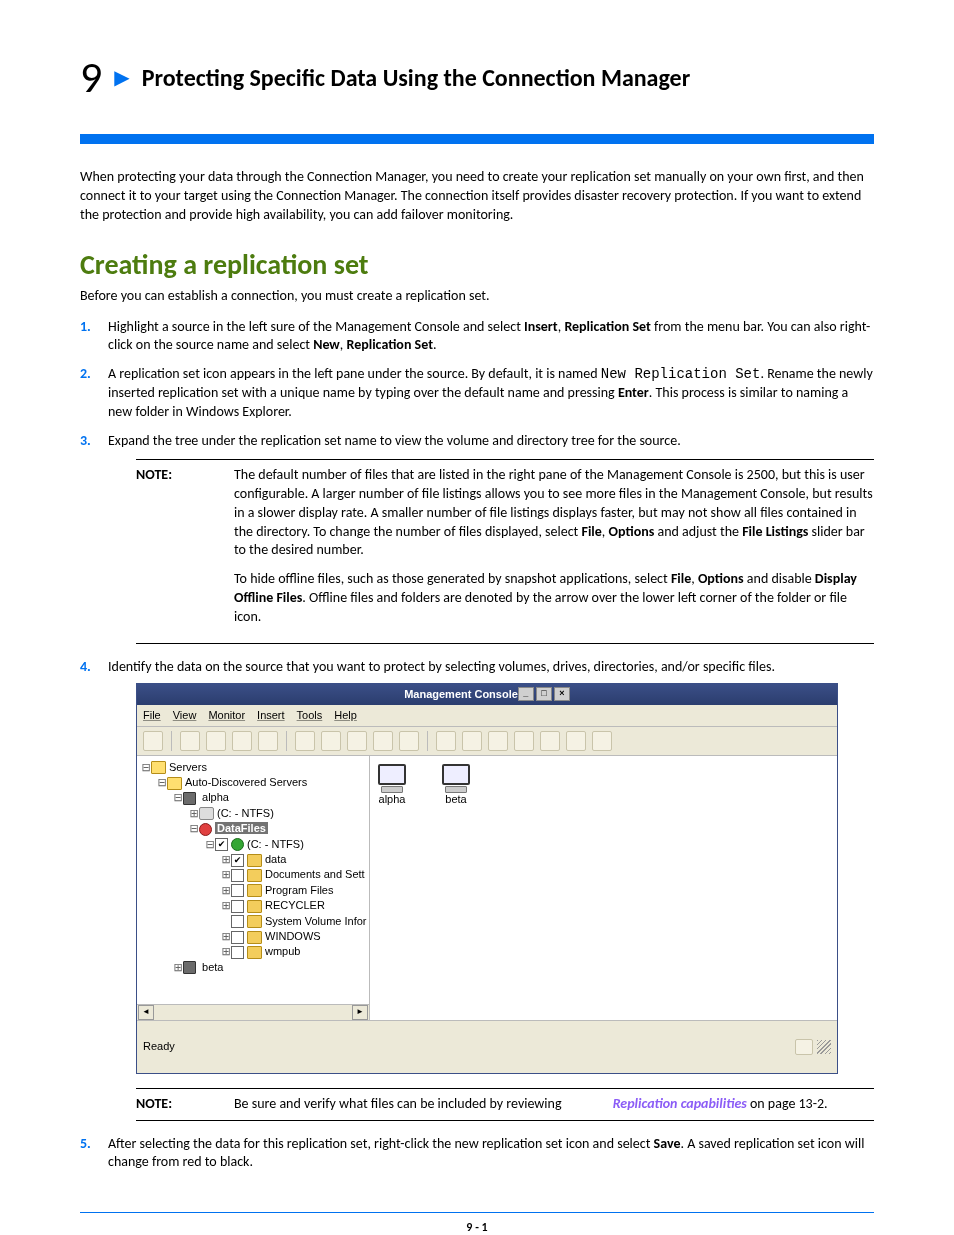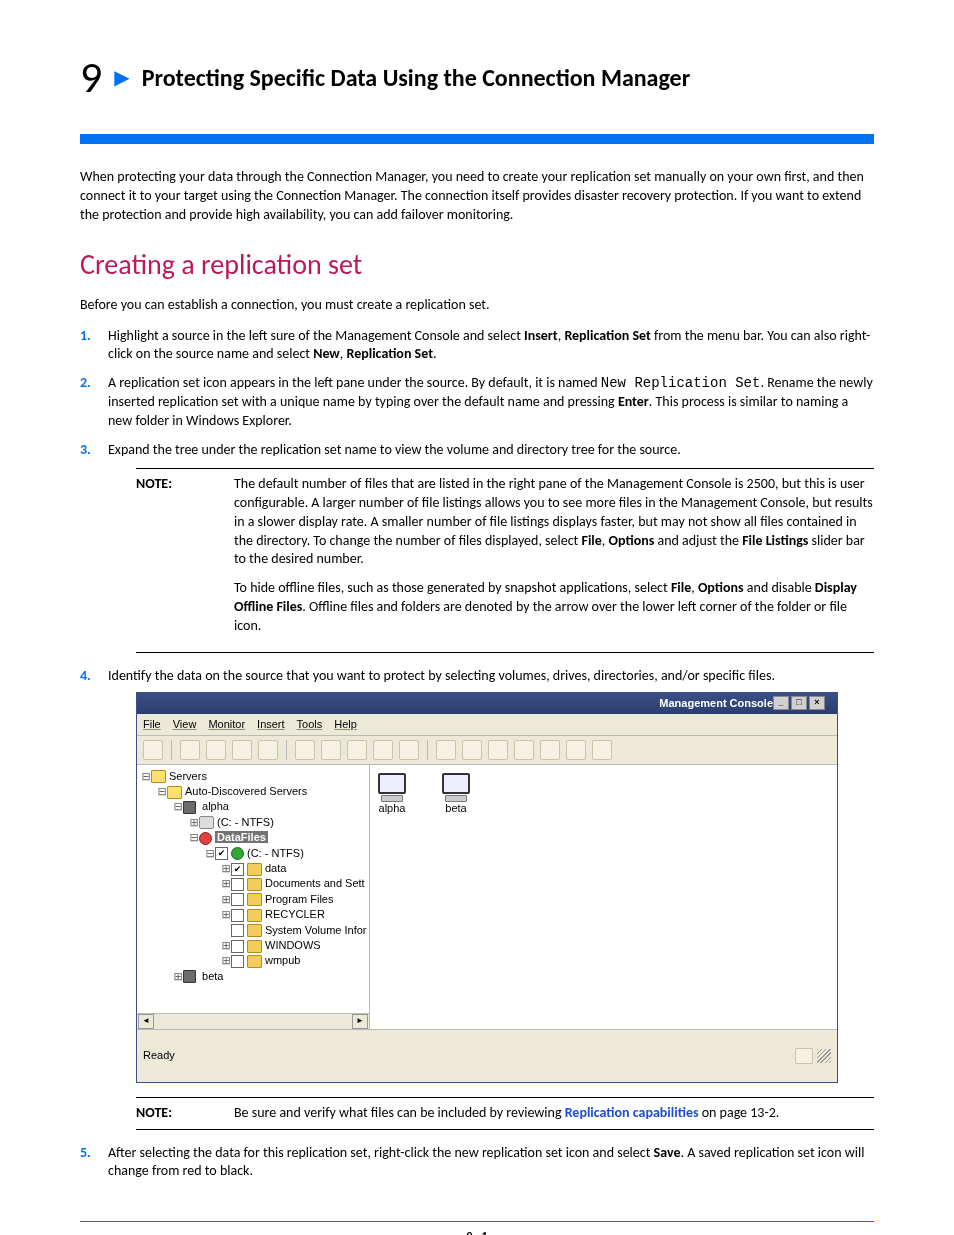--- a/index.html
+++ b/index.html
@@ -17,55 +17,55 @@
     align-items: center;
     gap: 12px;
     margin-bottom: 30px;
   }
   .chapter-number { font-size: 44px; font-weight: 500; }
   .chapter-triangle { color:#0072f0; font-size: 20px;}
   .chapter-title { font-size: 24px; font-weight: bold; }
   .blue-rule { height: 10px; background: #0072f0; margin: 0 0 24px 0; }
   p { margin: 0 0 12px 0; line-height: 1.35; }
   h2.section-title {
-    color: #be185d;
-    font-weight: normal;
+    color: #4d7c0f;
+    font-weight: bold;
     font-size: 28px;
-    margin: 22px 0 14px 0;
+    margin: 22px 0 5px 0;
   }
   ol.numbered { list-style:none; padding:0; margin:0; }
   ol.numbered > li { position:relative; padding-left: 28px; margin: 0 0 10px 0; line-height:1.35;}
   ol.numbered > li > .num { position:absolute; left:0; top:0; color:#0072f0; font-weight:bold;}
   .mono { font-family: "Courier New", monospace; }
   .note-box {
     border-top: 1px solid #000;
     border-bottom: 1px solid #000;
     margin: 8px 0 14px 28px;
     padding: 6px 0;
   }
   .note-row { display:flex; gap: 28px; }
   .note-label { font-weight:bold; width: 70px; flex-shrink:0;}
   .note-body { flex:1; line-height:1.35; }
   .note-body p { margin: 0 0 10px 0; }
-  .link-green { color:#1d4ed8; font-weight:bold; }
+  .link-green { color:#8b5cf6; font-weight:bold; font-style:italic;margin-left:48px;}
   .screenshot {
     margin: 6px 0 14px 28px;
     border: 1px solid #3b4f87;
     width: 700px;
     font-family: Tahoma, Arial, sans-serif;
     font-size: 11px;
     background:#fff;
   }
   .ss-titlebar {
     background: linear-gradient(#3b4f87,#2b3d6e);
     color:#fff;
     font-weight:bold;
-    padding: 3px 12px;
+    padding: 3px 6px;
     display:flex;
-    justify-content:flex-end;
+    justify-content:center;
     align-items:center;
   }
   .ss-winbtns { display:flex; gap:2px;}
   .ss-winbtn { width:14px; height:12px; background:#d0d0d0; border:1px solid #888; font-size:9px; text-align:center; line-height:10px; color:#000;}
   .ss-menubar { background:#ece9d8; border-bottom:1px solid #bbb; padding:3px 6px; display:flex; gap:12px;}
   .ss-menubar span { text-decoration:underline; text-decoration-color: rgba(0,0,0,0.4);}
   .ss-toolbar { background:#ece9d8; border-bottom:1px solid #bbb; padding:4px 6px; display:flex; gap:6px; align-items:center;}
   .ss-tbtn { width:18px; height:18px; background:#f5f2e4; border:1px solid #c9c4aa; border-radius:2px;}
   .ss-sep { width:1px; height:20px; background:#bbb; margin:0 2px;}
   .ss-body { display:flex; height: 264px; background:#fff; }

